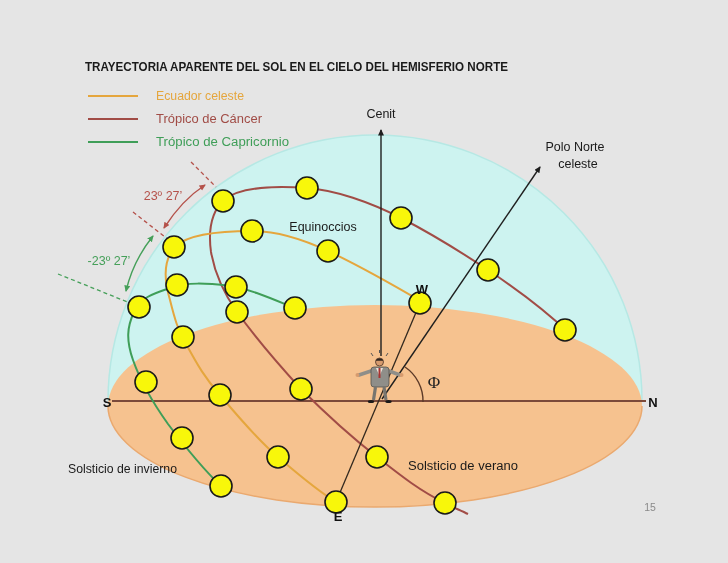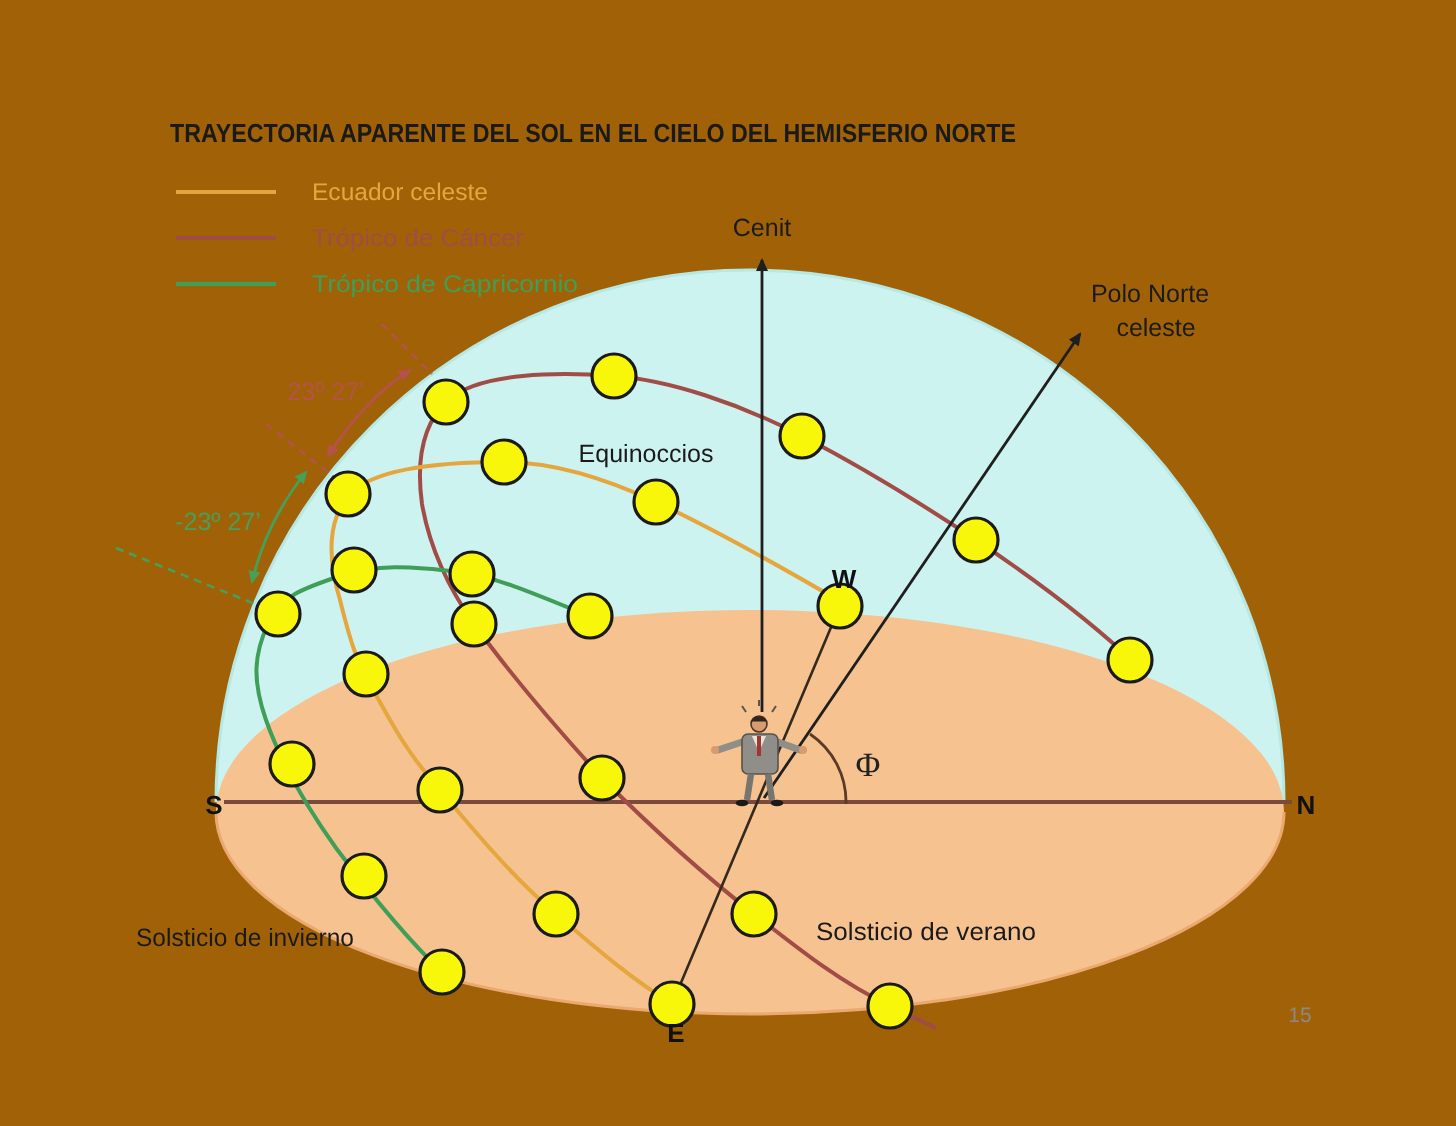--- a/index.html
+++ b/index.html
@@ -1,16 +1,16 @@
 <!DOCTYPE html>
 <html><head>
 <meta charset="utf-8">
 <style>
   html,body{margin:0;padding:0;background:#ffffff;}
-  .stage{width:728px;height:563px;position:relative;background:#a16207;overflow:hidden;}
+  .stage{width:728px;height:563px;position:relative;background:#e5e5e5;overflow:hidden;}
   svg{display:block;}
   text{font-family:"Liberation Sans","DejaVu Sans",sans-serif;}
   .title-text{font-size:13px;font-weight:bold;fill:#1a1a1a;}
   .legend-label{font-size:12px;}
   .lbl{font-size:12.5px;fill:#1a1a1a;}
   .compass{font-size:13px;font-weight:bold;fill:#111;}
   .angle-lbl{font-size:12.5px;}
   .phi{font-size:17px;font-family:"Liberation Serif","DejaVu Serif",serif;fill:#222;}
   .pagenum{font-size:10.5px;fill:#8a8a8a;}
   .arc{fill:none;stroke-width:2;}

